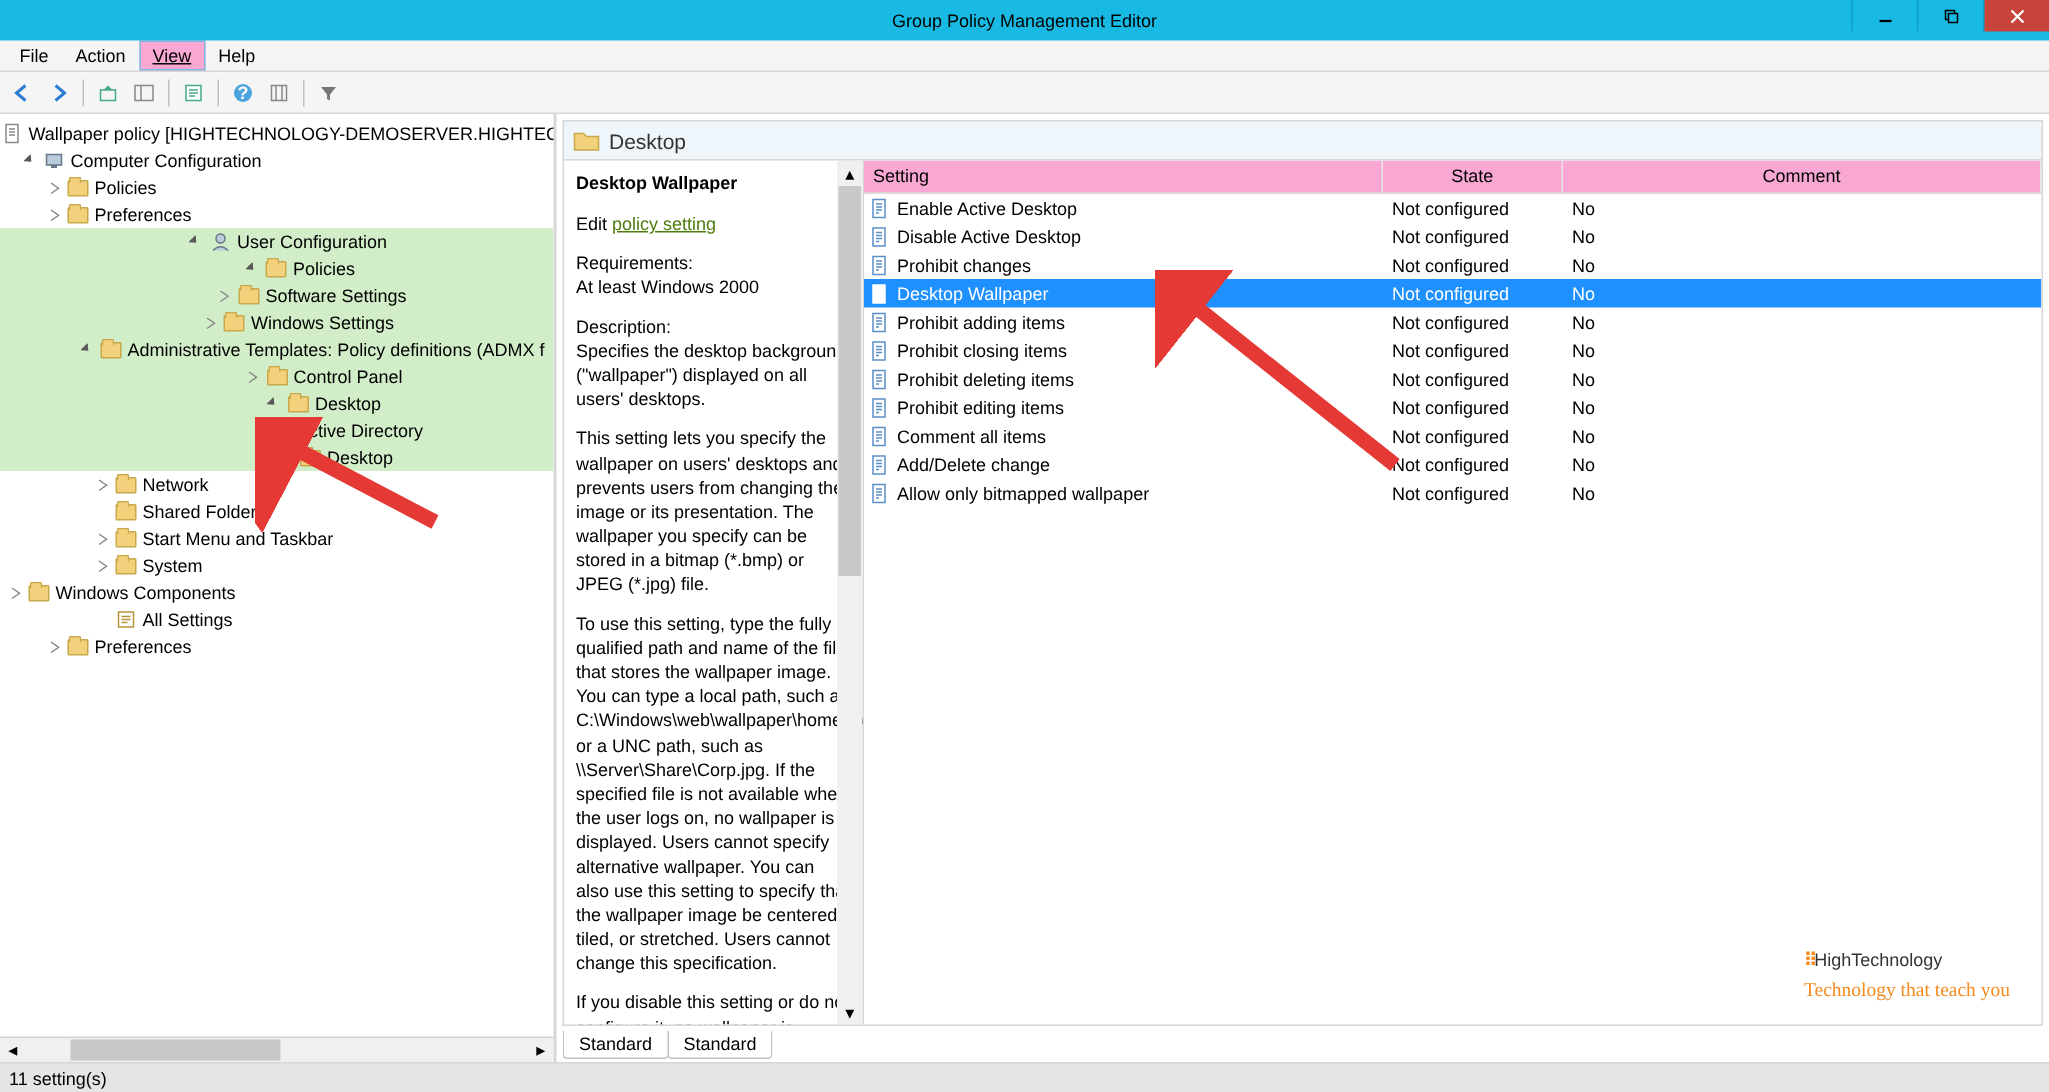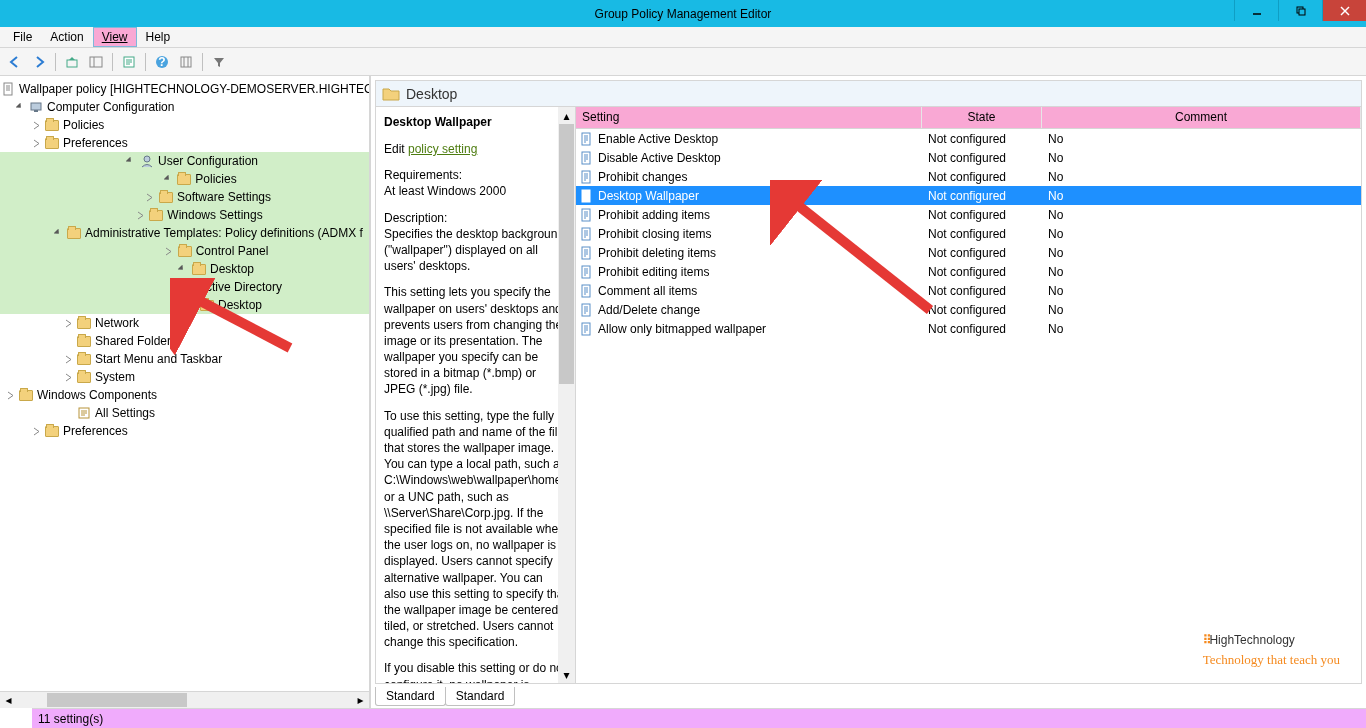--- a/index.html
+++ b/index.html
@@ -66,21 +66,21 @@
 .list-row .c1 { flex: 0 0 346px; padding-left: 4px; display: flex; align-items: flex-end; }
 .list-row .c2 { flex: 0 0 120px; padding-left: 6px; }
 .list-row .c3 { flex: 1; padding-left: 6px; }
 .list-row .item-ico { width: 14px; height: 14px; margin-right: 4px; flex-shrink: 0; }
 
 .tabs { height: 22px; display: flex; align-items: flex-end; margin: 0 4px 2px 4px; }
 .tab { padding: 2px 10px; border: 1px solid #c0c0c0; border-top: none; background: #fff; cursor: pointer; margin-right: -1px; border-radius: 0 0 3px 3px; }
 .tab.active { background: #fff; font-weight: normal; }
 
 
-.statusbar { height: 20px; border-top: 1px solid #d6d6d6; background: #f0abfc; padding-left: 6px; display: flex; align-items: center; margin-left: 32px; }
+.statusbar { height: 20px; border-top: 1px solid #d6d6d6; background: #e5e5e5; padding-left: 6px; display: flex; align-items: center; }
 
 
 .arrow-annot { position: absolute; pointer-events: none; }
 
 
 .watermark { position: absolute; right: 26px; bottom: 60px; pointer-events: none; }
 .watermark .brand { font-size: 32px; color: #333; font-family: Arial, sans-serif; }
 .watermark .brand .dots { color: #f58a1f; font-weight: bold; letter-spacing: -2px; }
 .watermark .tag { color: #f58a1f; font-size: 13px; font-family: "Comic Sans MS", cursive; }
 

